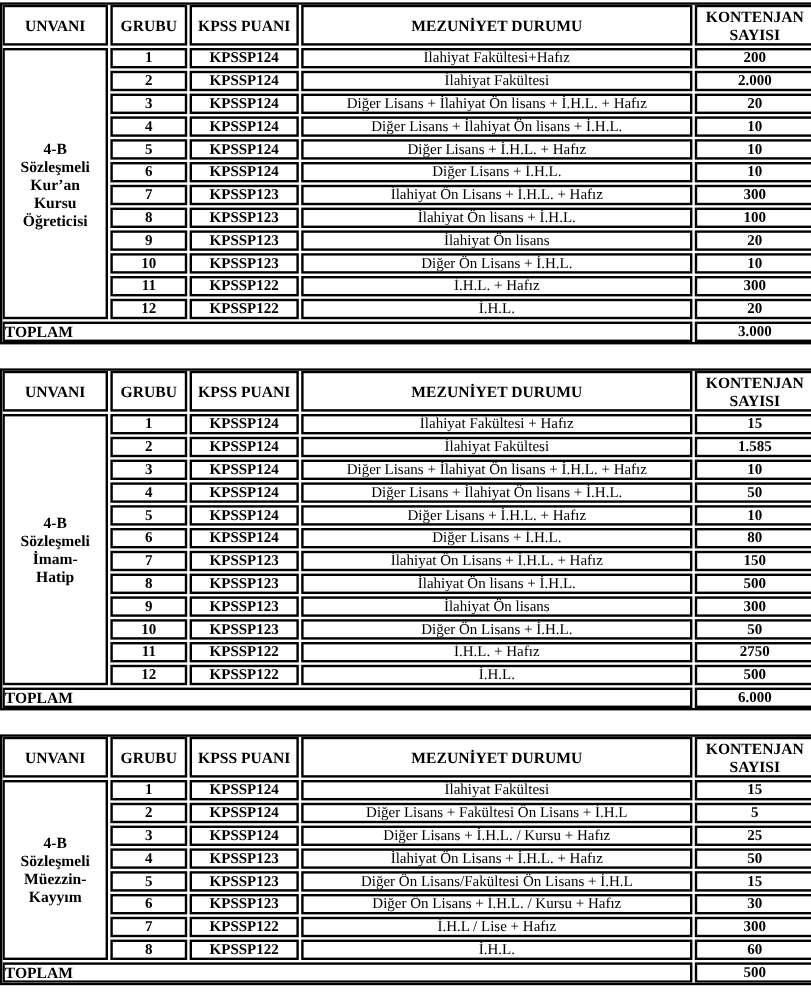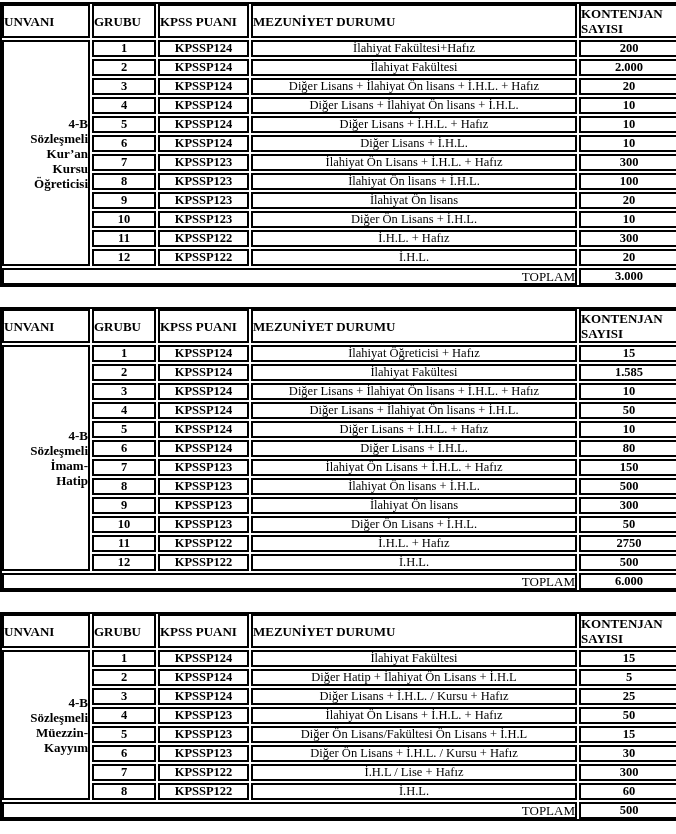--- a/index.html
+++ b/index.html
@@ -36,52 +36,51 @@
     box-sizing: border-box;
     padding: 0;
     overflow: hidden;
     background: #fff;
   }
   th.hdr {
     height: 34px;
     font-size: 13px;
     line-height: 15px;
     font-weight: bold;
-    text-align: left;
+    text-align: center;
     vertical-align: middle;
   }
   td.cell {
     height: 17px;
     font-size: 12.5px;
     line-height: 13px;
     vertical-align: middle;
   }
   td.grubu, td.kpss, td.kontenjan {
     font-weight: bold;
     text-align: center;
   }
   td.mezuniyet {
     text-align: center;
     padding-left: 4px;
     white-space: nowrap;
   }
   td.unvani-cell {
     font-weight: bold;
-    text-align: right;
+    text-align: center;
     vertical-align: middle;
     font-size: 13px;
     line-height: 15px;
     white-space: pre-line;
   }
   td.toplam-label {
     height: 17px;
-    font-weight: normal;
+    font-weight: bold;
     font-size: 13px;
     line-height: 13px;
-    text-align: right;
     padding-right: 8px;
     vertical-align: middle;
   }
   td.toplam-value {
     height: 17px;
     font-weight: bold;
     font-size: 12.5px;
     line-height: 13px;
     text-align: center;
     vertical-align: middle;
@@ -222,21 +221,21 @@
         </tr>
       </thead>
       <tbody>
           <tr>
             <td class="unvani-cell" rowspan="12">4-B
 Sözleşmeli
 İmam-
 Hatip</td>
             <td class="cell grubu">1</td>
             <td class="cell kpss">KPSSP124</td>
-            <td class="cell mezuniyet">İlahiyat Öğreticisi + Hafız</td>
+            <td class="cell mezuniyet">İlahiyat Fakültesi + Hafız</td>
             <td class="cell kontenjan">15</td>
           </tr>
           <tr>
             <td class="cell grubu">2</td>
             <td class="cell kpss">KPSSP124</td>
             <td class="cell mezuniyet">İlahiyat Fakültesi</td>
             <td class="cell kontenjan">1.585</td>
           </tr>
           <tr>
             <td class="cell grubu">3</td>
@@ -333,21 +332,21 @@
 Müezzin-
 Kayyım</td>
             <td class="cell grubu">1</td>
             <td class="cell kpss">KPSSP124</td>
             <td class="cell mezuniyet">İlahiyat Fakültesi</td>
             <td class="cell kontenjan">15</td>
           </tr>
           <tr>
             <td class="cell grubu">2</td>
             <td class="cell kpss">KPSSP124</td>
-            <td class="cell mezuniyet">Diğer Hatip + İlahiyat Ön Lisans + İ.H.L</td>
+            <td class="cell mezuniyet">Diğer Lisans + Fakültesi Ön Lisans + İ.H.L</td>
             <td class="cell kontenjan">5</td>
           </tr>
           <tr>
             <td class="cell grubu">3</td>
             <td class="cell kpss">KPSSP124</td>
             <td class="cell mezuniyet">Diğer Lisans + İ.H.L. / Kursu + Hafız</td>
             <td class="cell kontenjan">25</td>
           </tr>
           <tr>
             <td class="cell grubu">4</td>

